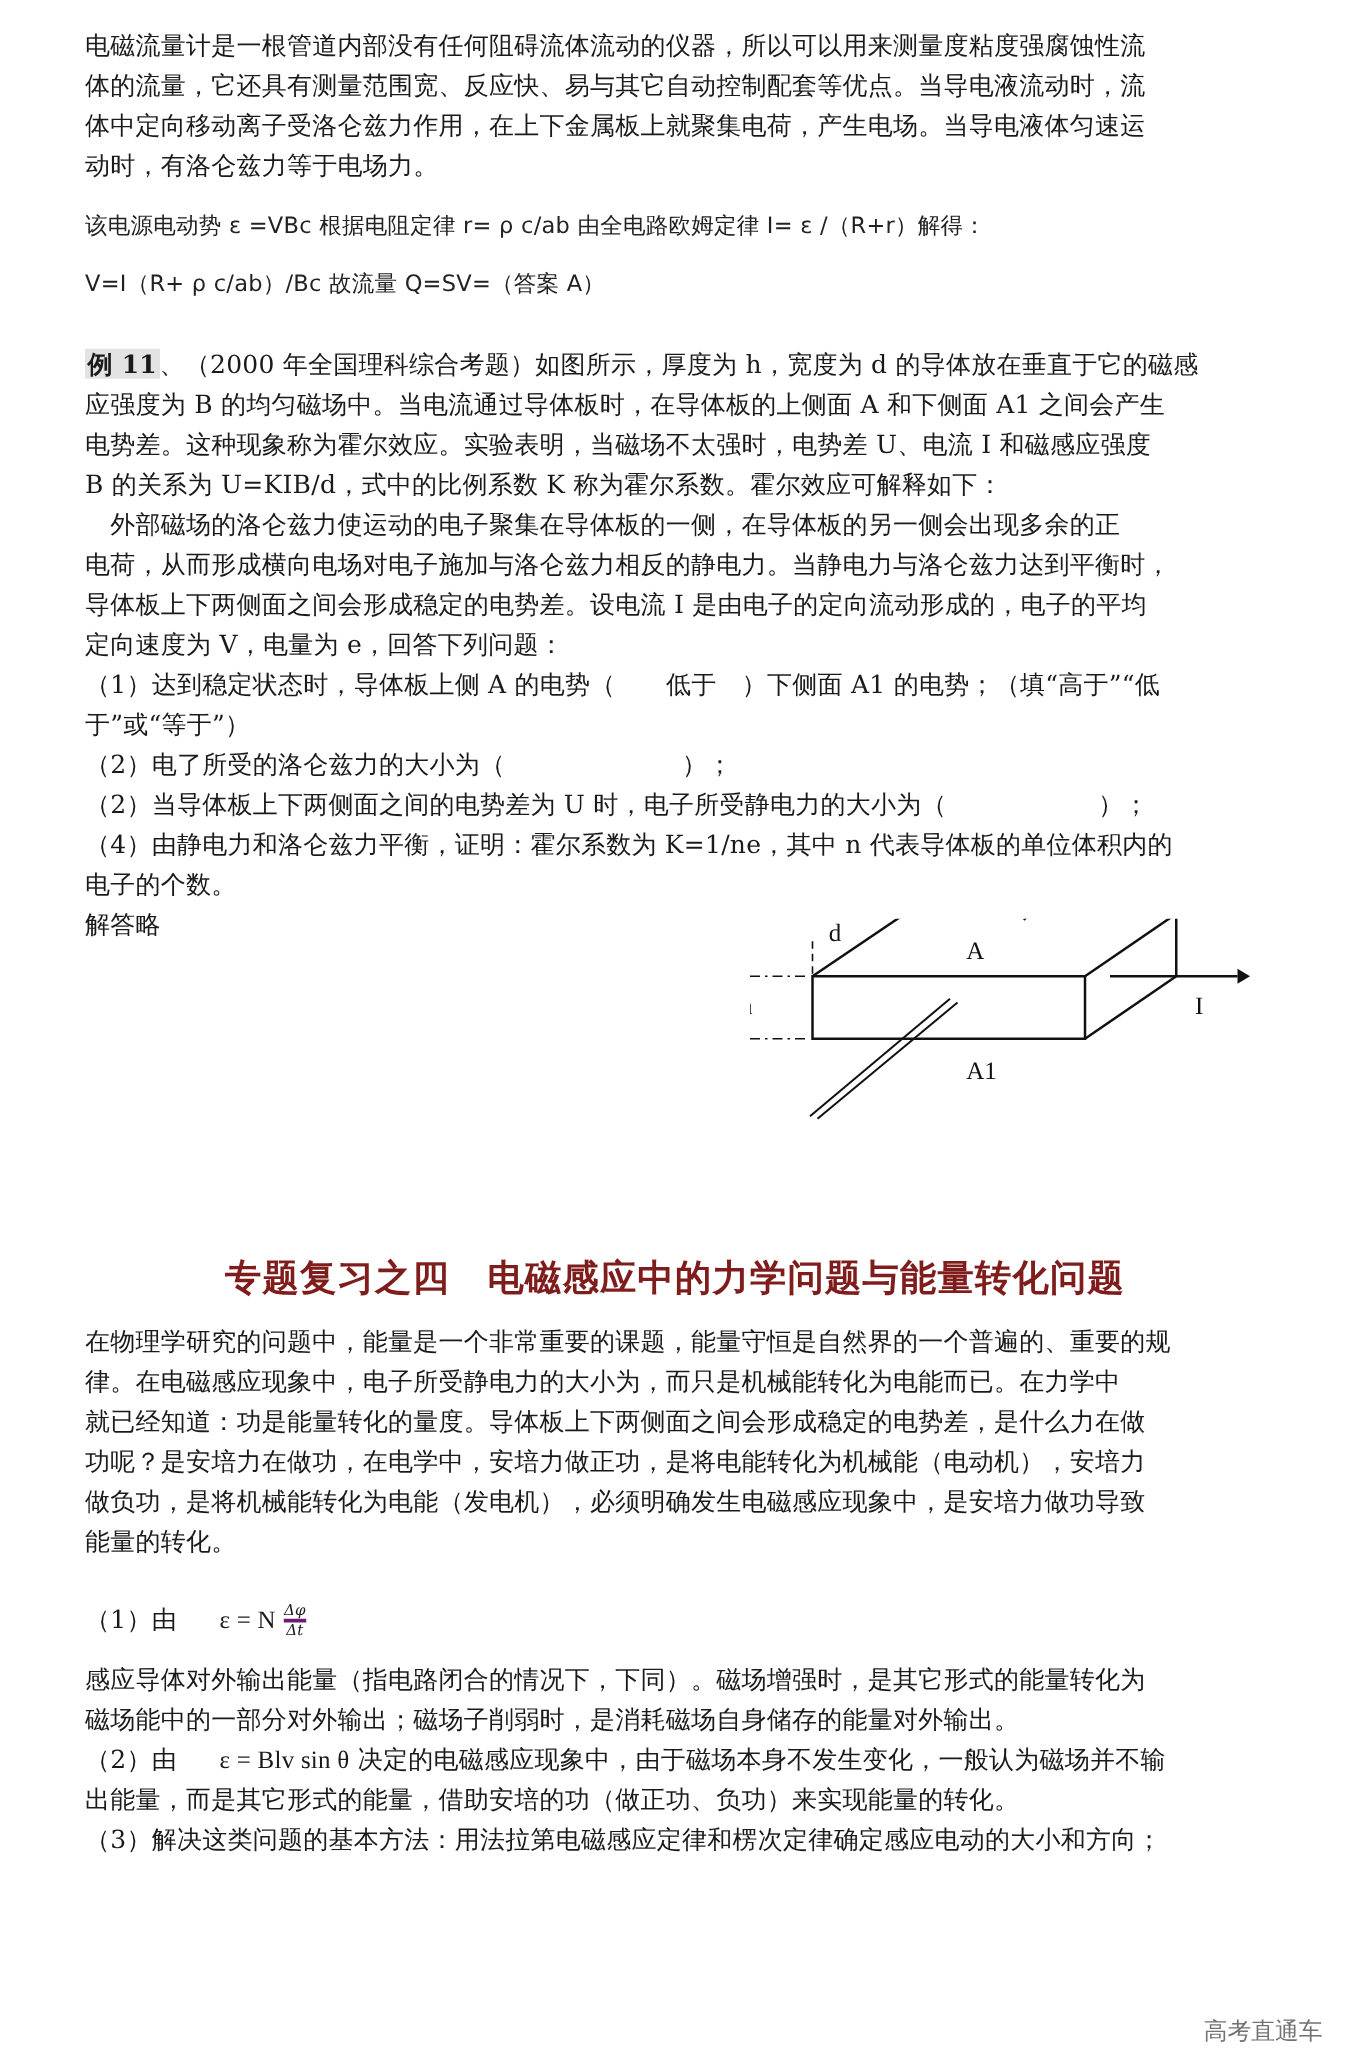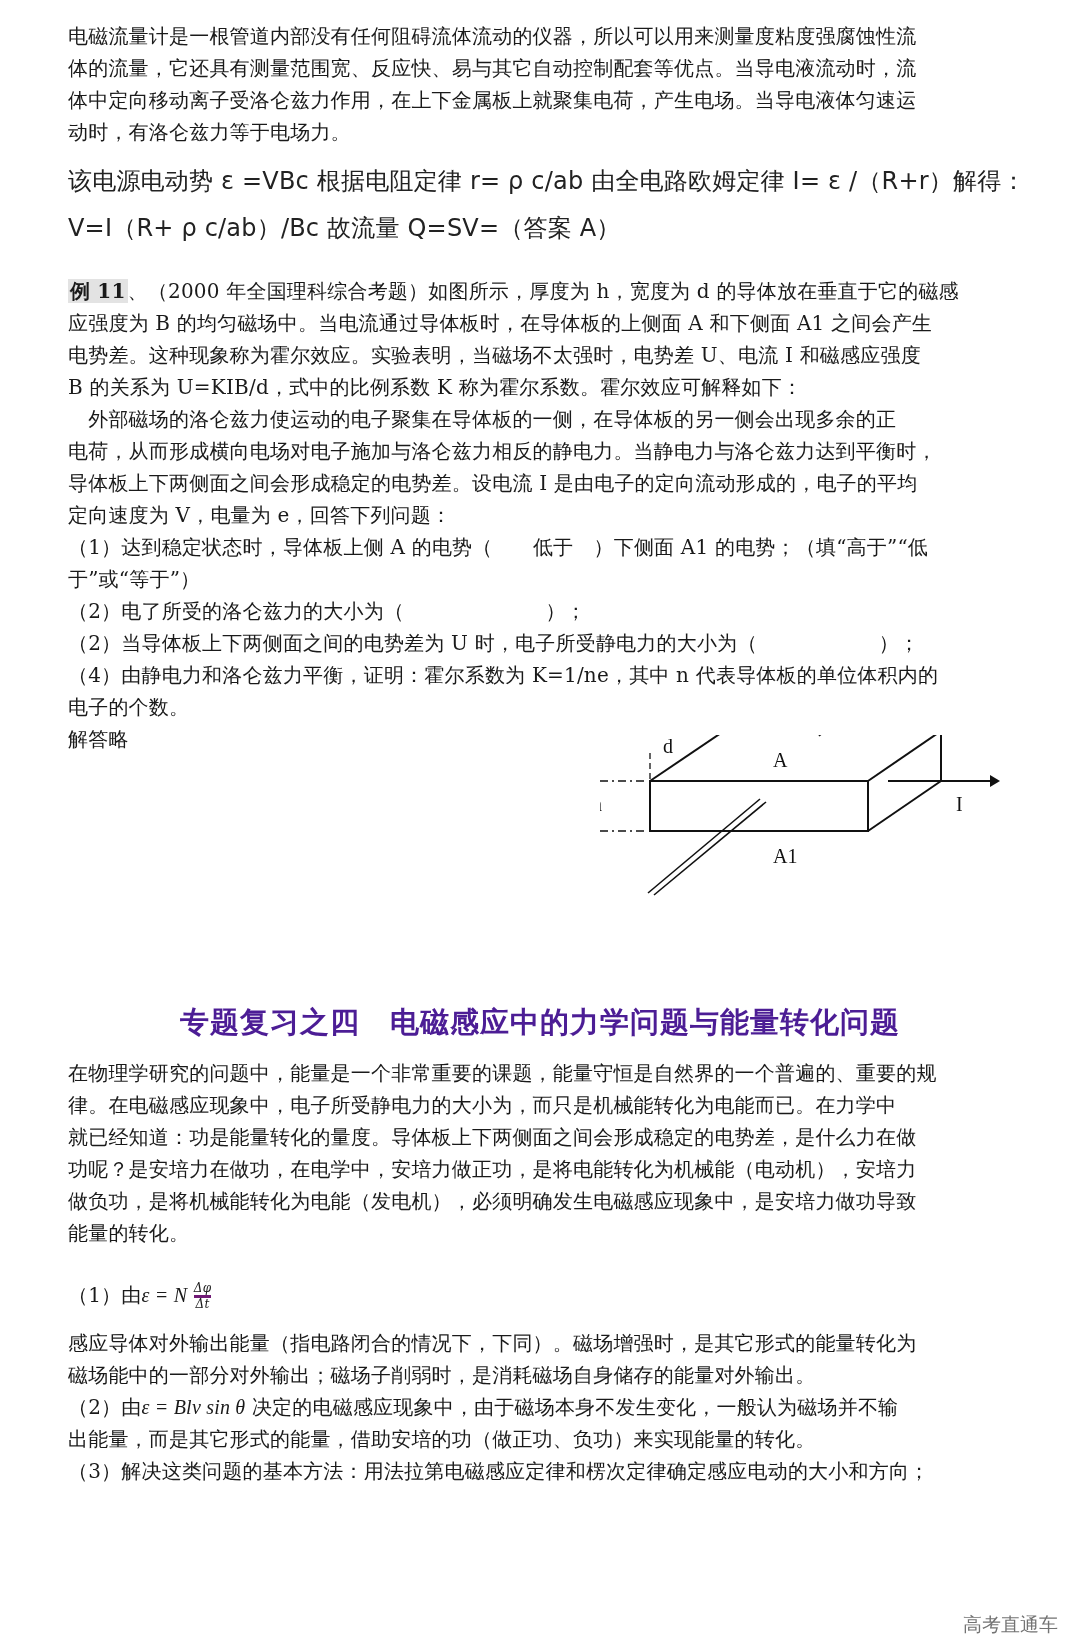--- a/index.html
+++ b/index.html
@@ -1,29 +1,29 @@
 <!DOCTYPE html>
 <html><head>
 <meta charset="utf-8">
 <style>
   html, body { margin: 0; padding: 0; background: #ffffff; }
   body { width: 1080px; height: 1647px; position: relative; overflow: hidden;
          font-family: "DejaVu Serif", "Liberation Serif", serif; color: #1a1a1a; }
   .line { position: absolute; left: 68px; width: 935px; font-size: 20px; line-height: 32px;
           white-space: nowrap; letter-spacing: 0.2px; }
-  .hand { font-family: "DejaVu Sans", "Liberation Sans", sans-serif; font-size: 24px; color: #222; }
+  .hand { font-family: "DejaVu Sans", "Liberation Sans", sans-serif; font-size: 18px; color: #222; }
   .ex-label { font-weight: bold; background: #e3e3e3; padding: 0 2px; }
   .title { position: absolute; left: 0; width: 1080px; top: 1003px; text-align: center;
-           font-size: 29px; font-weight: bold; color: #4c1d95; letter-spacing: 1px;
+           font-size: 29px; font-weight: bold; color: #7f1d1d; letter-spacing: 1px;
            font-family: "DejaVu Sans", "Liberation Sans", sans-serif; }
   .watermark { position: absolute; right: 22px; top: 1612px; font-size: 19px; color: #737373;
                font-family: Liberation Sans, sans-serif; }
   .diagram { position: absolute; left: 600px; top: 735px; width: 470px; height: 215px; }
   .diagram text { font-family: "Liberation Serif", "DejaVu Serif", serif; font-size: 20px; fill: #111; }
-  .math { font-style: italic; font-family: "Liberation Serif", "DejaVu Serif", serif; }
+  .math { font-family: "Liberation Serif", "DejaVu Serif", serif; margin-left: 34px; }
   .frac { display: inline-block; vertical-align: middle; text-align: center; font-size: 12px; line-height: 13px; font-style: italic; }
   .frac span { display: block; }
   .frac .num { border-bottom: 3px solid #701a75; }
 </style>
 </head>
 <body>
 
 <div class="line" style="top:20px">电磁流量计是一根管道内部没有任何阻碍流体流动的仪器，所以可以用来测量度粘度强腐蚀性流</div>
 <div class="line" style="top:52px">体的流量，它还具有测量范围宽、反应快、易与其它自动控制配套等优点。当导电液流动时，流</div>
 <div class="line" style="top:84px">体中定向移动离子受洛仑兹力作用，在上下金属板上就聚集电荷，产生电场。当导电液体匀速运</div>

